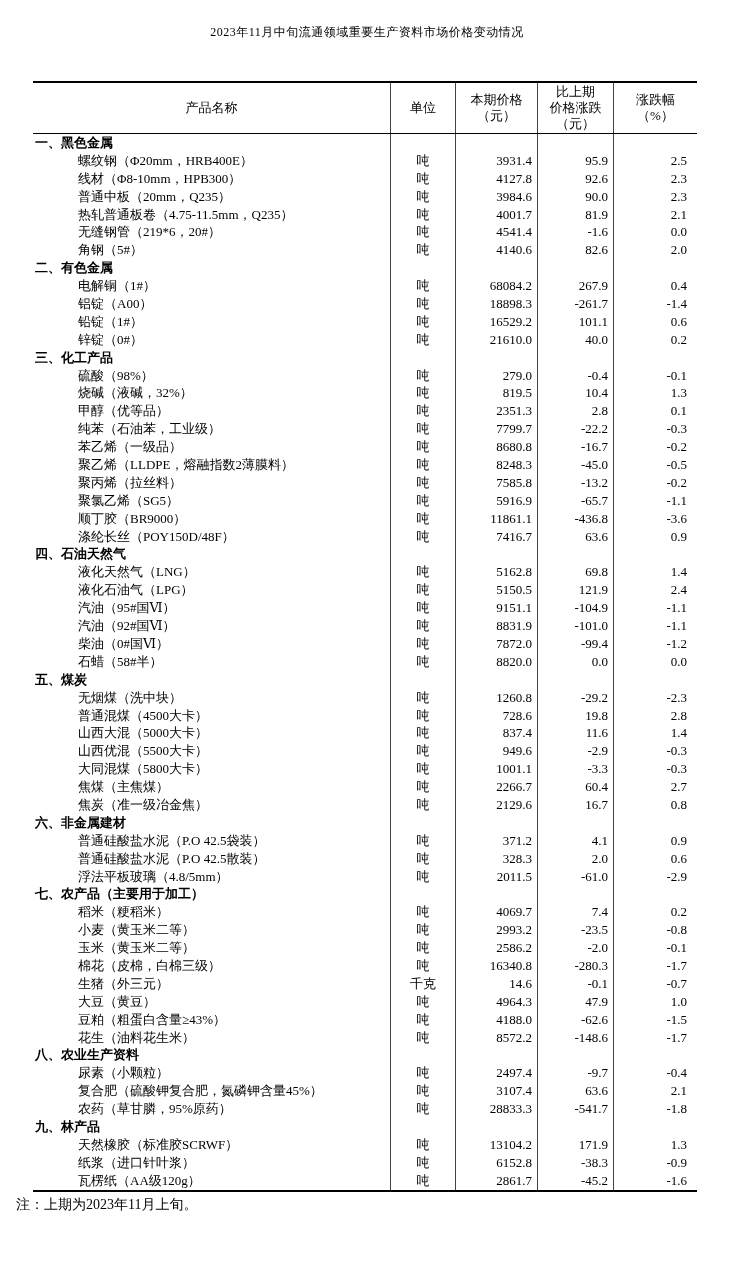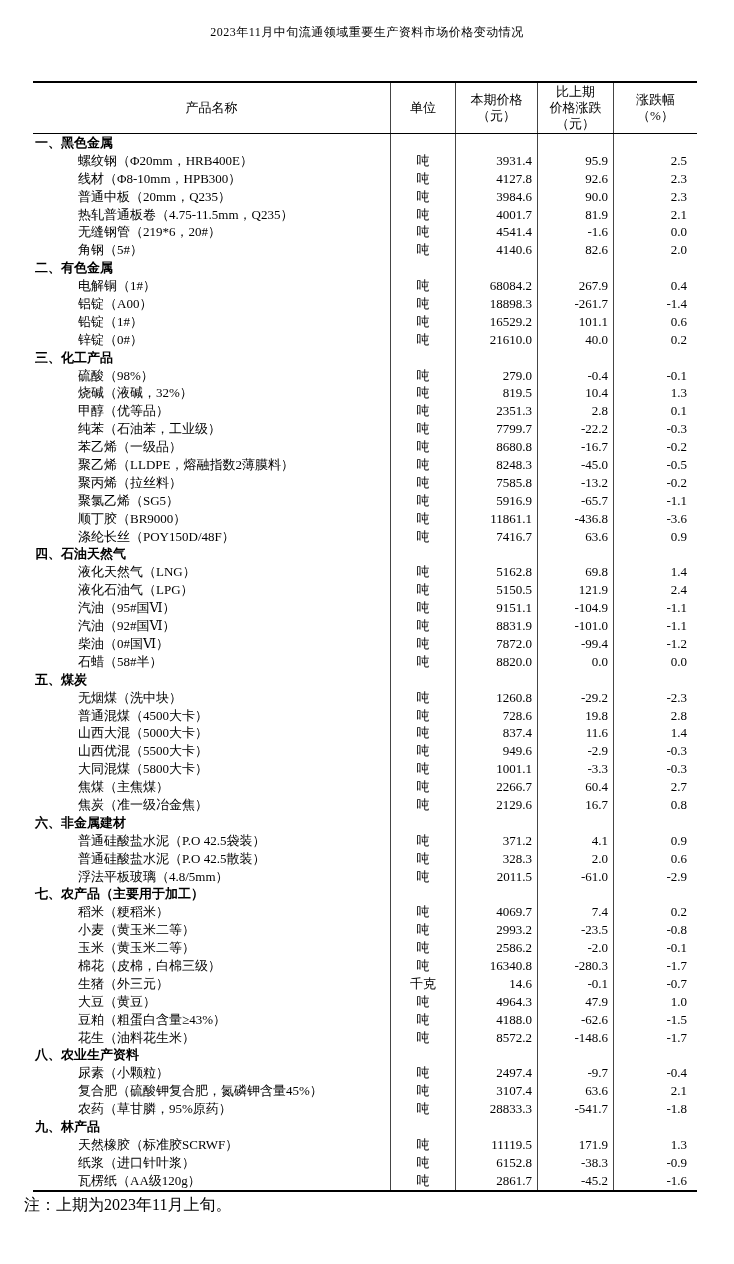--- a/index.html
+++ b/index.html
@@ -53,22 +53,22 @@
     font-size: 13px;
     line-height: 17.9px;
     white-space: nowrap;
   }
   .row .name-cell { padding-left: 45px; }
   .row.section .name-cell { padding-left: 2px; font-weight: bold; }
   .row .unit-cell { text-align: center; }
   .row .num-cell { text-align: right; padding-right: 5px; }
   .row .pct-cell { padding-right: 10px; text-align: right; }
   .note {
-    margin: 5px 0 0 24px;
-    font-size: 16px;
+    margin: 5px 0 0 16px;
+    font-size: 14px;
     line-height: 16px;
   }
 </style>
 </head>
 <body>
 
 <h1 class="title">2023年11月中旬流通领域重要生产资料市场价格变动情况</h1>
 
 <div class="table">
   <div class="thead">
@@ -528,21 +528,21 @@
         <div class="cell name-cell">九、林产品</div>
         <div class="cell unit-cell"></div>
         <div class="cell num-cell price-cell"></div>
         <div class="cell num-cell change-cell"></div>
         <div class="cell num-cell pct-cell"></div>
       </div>
 
       <div class="row">
         <div class="cell name-cell">天然橡胶（标准胶SCRWF）</div>
         <div class="cell unit-cell">吨</div>
-        <div class="cell num-cell price-cell">11119.5</div>
+        <div class="cell num-cell price-cell">13104.2</div>
         <div class="cell num-cell change-cell">171.9</div>
         <div class="cell num-cell pct-cell">1.3</div>
       </div>
 
       <div class="row">
         <div class="cell name-cell">纸浆（进口针叶浆）</div>
         <div class="cell unit-cell">吨</div>
         <div class="cell num-cell price-cell">6152.8</div>
         <div class="cell num-cell change-cell">-38.3</div>
         <div class="cell num-cell pct-cell">-0.9</div>

